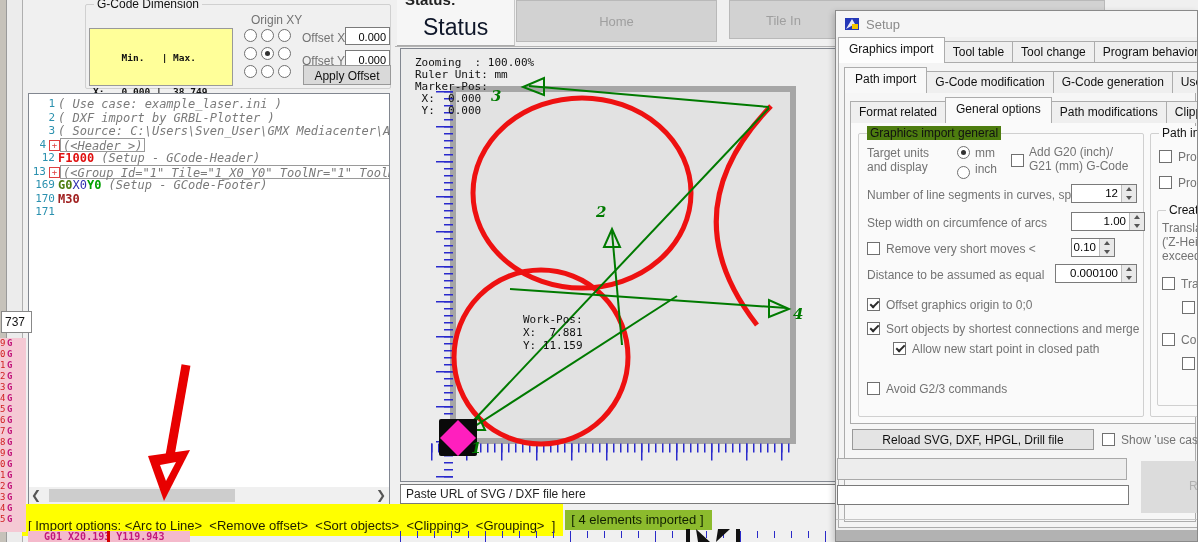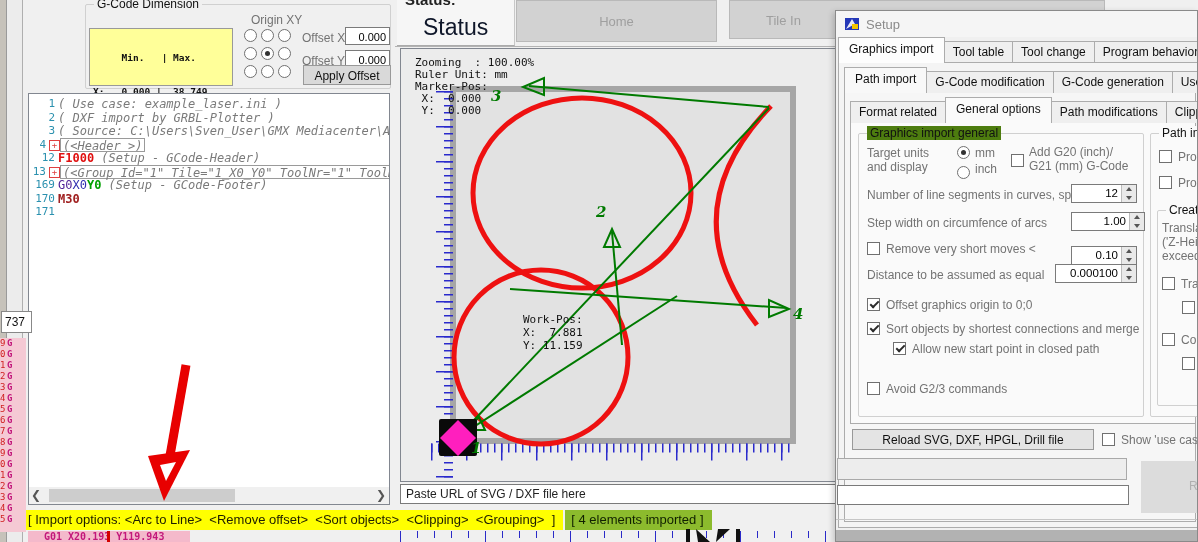--- a/index.html
+++ b/index.html
@@ -26,26 +26,26 @@
   .tabs{position:absolute;display:flex;align-items:flex-end;white-space:nowrap}
   .tab{font:12px "Liberation Sans",sans-serif;color:#111;padding:3px 8px 2px 8px;border:1px solid #ACACAC;border-bottom:none;background:#EFEFEF;margin-right:-1px;height:16px;box-sizing:content-box}
   .tab.act{background:#FDFDFD;padding:4px 10px 3px 10px;height:18px;position:relative;z-index:3}
   .page{position:absolute;border:1px solid #ACACAC;box-sizing:border-box}
   .erow{display:flex;height:13.5px;line-height:13.5px;font:12px "DejaVu Sans Mono",monospace;white-space:pre}
   .gut{width:26px;text-align:right;padding-right:3px;color:#2B91AF;font-size:11px;flex:none}
   .fold{width:9px;height:9px;border:1px solid #E04040;color:#E04040;font-size:9px;line-height:8px;text-align:center;margin-top:2px;flex:none;font-family:"DejaVu Sans Mono",monospace}
   .boxed{border:1px solid #9a9a9a;padding:0 2px;height:12px}
   .tok-c{color:#7a7a7a;font-style:italic}
   .tok-f{color:#E01010;font-weight:bold}
-  .tok-g{color:#4c1d95;font-weight:normal}
+  .tok-g{color:#4d7c0f;font-weight:bold}
   .tok-x{color:#3030B0;font-weight:normal}
   .tok-y{color:#00A000;font-weight:bold}
   .tok-m{color:#A02020;font-weight:bold}
   .statusbar{position:absolute;left:22px;top:509px;height:21px;display:inline-flex;align-items:center;font:13px "Liberation Sans",sans-serif}
-  .statusbar .yl{background:#FFFF00;color:#1d1d00;padding:2px 8px 3px 6px;white-space:pre}
+  .statusbar .yl{background:#FFFF00;color:#1d1d00;padding:14px 8px 3px 6px;white-space:pre}
   .statusbar .gr{background:#8CBB2D;color:#102000;padding:2px 8px 3px 6px;margin-left:2px;white-space:pre}
   .ticks{position:absolute;background-image:repeating-linear-gradient(to right,#2A2AC8 0 1px,transparent 1px 17px)}
   .ticksL{position:absolute;background-image:repeating-linear-gradient(to right,#2A2AC8 0 1px,transparent 1px 85px)}
   .minirow{display:flex;height:11px;line-height:11px;font:9px "DejaVu Sans Mono",monospace}
   .minirow .n{width:7px;color:#D02020;flex:none}
   .minirow .g{color:#C2187B;font-weight:bold}
 </style>
 </head>
 <body>
 
@@ -334,21 +334,21 @@
             <div>
               <div class="tu"></div>
             </div>
             <div>
               <div class="td"></div>
             </div>
           </div>
       </div>
       <div class="cb" style="left:8px;top:108px"></div>
       <div class="lb" style="left:27px;top:108px">Remove very short moves &lt;</div>
-      <div class="spin" style="left:212px;top:112px;width:66px">
+      <div class="spin" style="left:212px;top:104px;width:44px">
         <div class="v">0.10</div>
           <div class="btns">
             <div>
               <div class="tu"></div>
             </div>
             <div>
               <div class="td"></div>
             </div>
           </div>
       </div>

